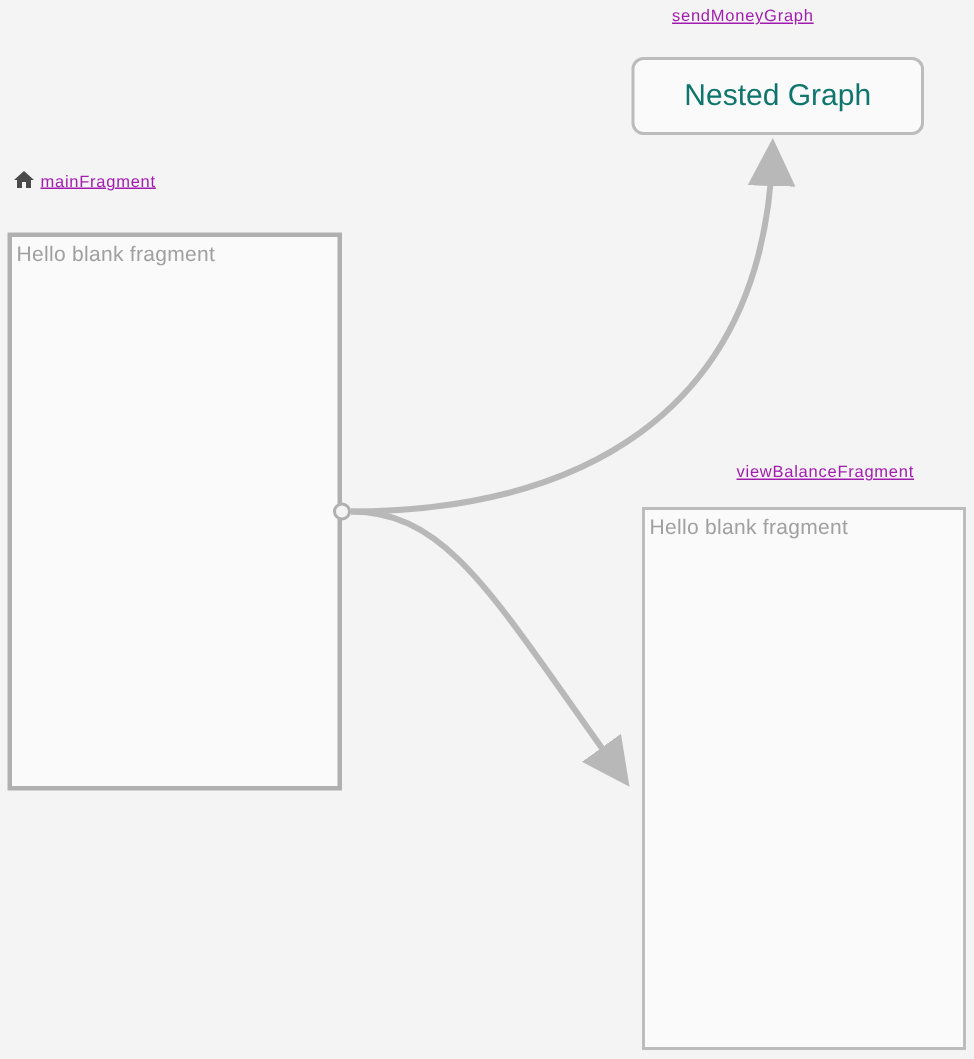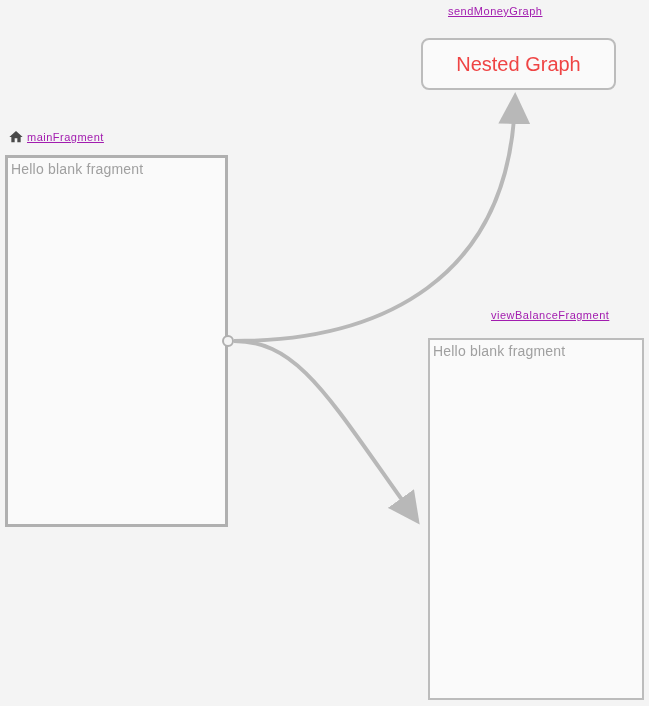--- a/index.html
+++ b/index.html
@@ -22,21 +22,21 @@
     .nested-graph-box {
       position: absolute;
       border: 2px solid #bcbcbc;
       border-radius: 8px;
       background: #fafafa;
       display: flex;
       align-items: center;
       justify-content: center;
       font-size: 20px;
       font-weight: 500;
-      color: #ef4444;
+      color: #0f766e;
     }
     .fragment-box {
       position: absolute;
       border: 2px solid #bcbcbc;
       background: #fafafa;
     }
     .fragment-box.selected {
       border: 3px solid #b0b0b0;
     }
     .fragment-inner-text {
@@ -71,21 +71,21 @@
   </style>
 </head>
 <body>
 
 <div class="node-label" style="left:448px; top:5px;">sendMoneyGraph</div>
 
 <div class="nested-graph-box" style="left:421px; top:38px; width:195px; height:52px;">
   <span>Nested Graph</span>
 </div>
 
-<div class="node-label" style="left:8px; top:129px;">
+<div class="node-label" style="left:8px; top:112px;">
   <span class="home-icon">
     <svg width="16" height="16" viewBox="0 0 24 24" fill="#4a4a4a">
       <path d="M10 20v-6h4v6h5v-8h3L12 3 2 12h3v8z"></path>
     </svg>
   </span><span>mainFragment</span>
 </div>
 
 <div class="fragment-box selected" style="left:5px; top:155px; width:223px; height:372px;">
   <div class="fragment-inner-text">Hello blank fragment</div>
 </div>

